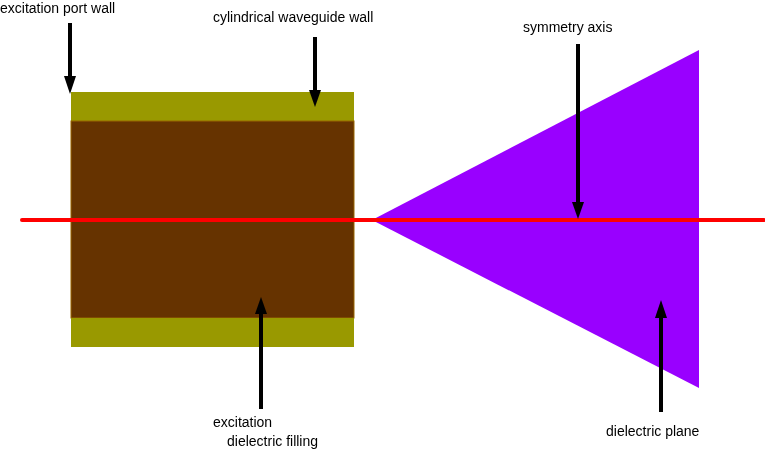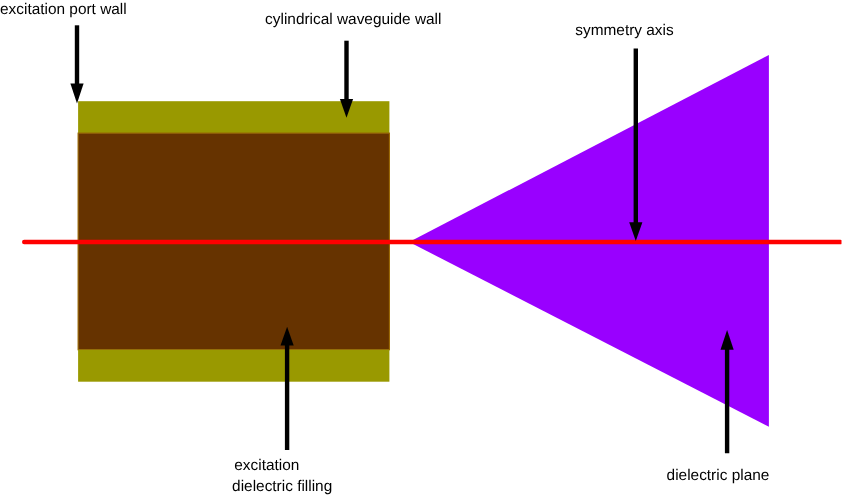--- a/index.html
+++ b/index.html
@@ -36,17 +36,17 @@
     <line x1="261" y1="312" x2="261" y2="409" stroke="#000" stroke-width="4"></line>
     <polygon points="255,314 267,314 261,297" fill="#000"></polygon>
   </g>
   <g>
     <line x1="661" y1="316" x2="661" y2="412" stroke="#000" stroke-width="4"></line>
     <polygon points="655,318 667,318 661,300" fill="#000"></polygon>
   </g>
 </svg>
 
 <div class="lbl" style="left:0px;top:-1px;">excitation port wall</div>
-<div class="lbl" style="left:213px;top:8px;margin-left:28px;">cylindrical waveguide wall</div>
+<div class="lbl" style="left:213px;top:8px;">cylindrical waveguide wall</div>
 <div class="lbl" style="left:523px;top:18px;text-align:center;">symmetry axis</div>
 <div class="lbl" style="left:213px;top:413px;">excitation</div>
-<div class="lbl" style="left:211px;top:432px;">dielectric filling</div>
+<div class="lbl" style="left:227px;top:432px;">dielectric filling</div>
 <div class="lbl" style="left:606px;top:422px;">dielectric plane</div>
 
 </body></html>

